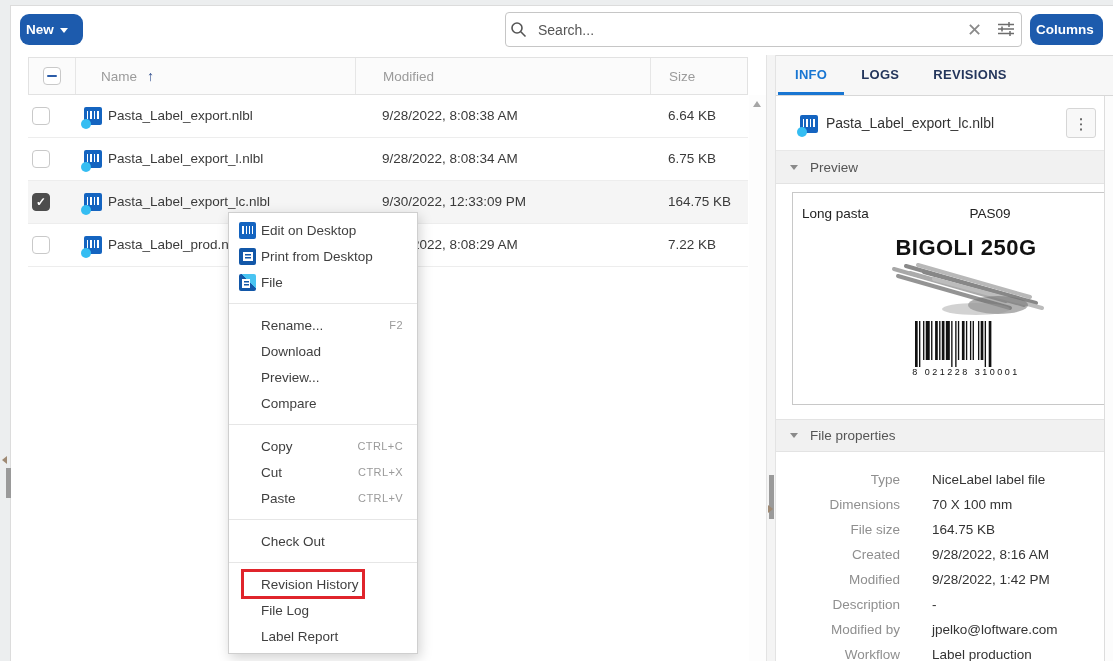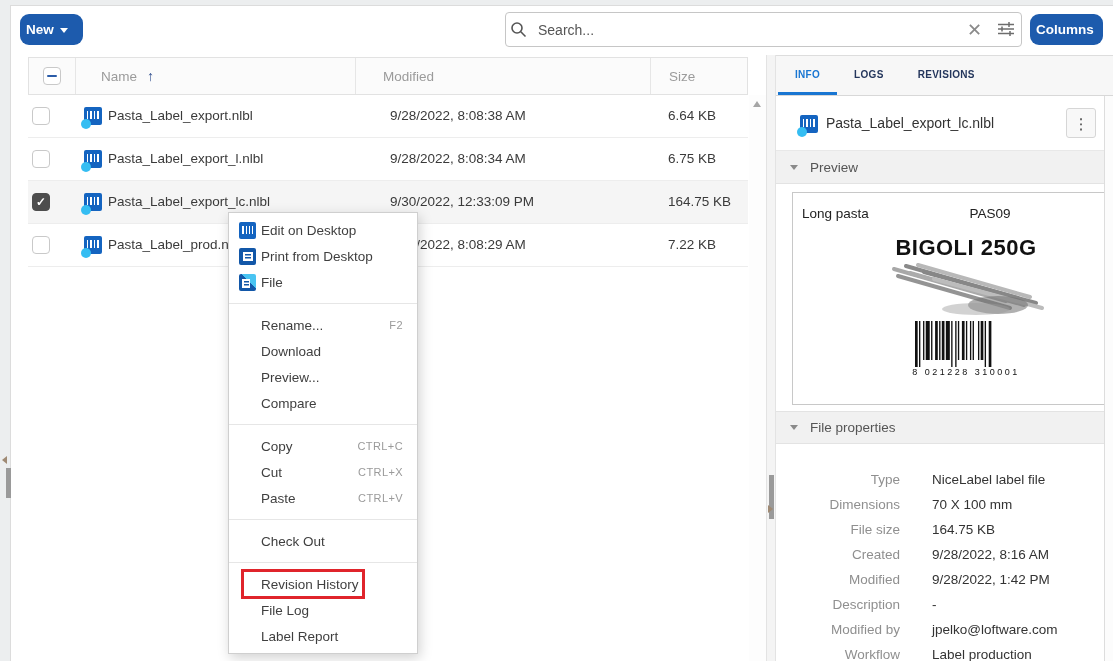--- a/index.html
+++ b/index.html
@@ -25,21 +25,21 @@
   .h-check{left:0;width:47px;border-right:1px solid #e6e6e6;justify-content:center;}
   .h-name{left:47px;width:280px;padding-left:25px;border-right:1px solid #e6e6e6;gap:10px;cursor:pointer;}
   .h-mod{left:327px;width:295px;padding-left:27px;border-right:1px solid #e6e6e6;cursor:pointer;}
   .h-size{left:622px;width:98px;padding-left:18px;cursor:pointer;}
   .sort-arrow{color:#2b4a8b;font-weight:bold;font-size:14px;}
 
   .rows{position:absolute;left:28px;top:95px;width:720px;}
   .frow{position:relative;height:43px;border-bottom:1px solid #ededed;font-size:13.5px;color:#3a3a3a;cursor:pointer;background:#fff;}
   .frow.selected{background:#f5f5f5;}
   .frow .cell{position:absolute;top:0;line-height:42px;white-space:nowrap;}
-  .c-name{left:80px;} .c-mod{left:354px;margin-left:8px;} .c-size{left:640px;}
+  .c-name{left:80px;} .c-mod{left:354px;} .c-size{left:640px;}
 
   .checkbox{position:absolute;left:4px;top:12px;width:18px;height:18px;border:1px solid #c9c9c9;border-radius:4px;background:#fff;cursor:pointer;display:flex;align-items:center;justify-content:center;}
   .checkbox.checked{background:#4d4d4d;border-color:#4d4d4d;color:#fff;font-size:12px;font-weight:bold;}
   .checkbox .minus{width:10px;height:2.5px;background:#2b5ca8;border-radius:1px;}
   .hdr-check{position:static;}
 
   .file-ic{position:absolute;left:56px;top:12px;width:18px;height:18px;background:#1464c0;border-radius:2px;}
   .file-ic .bars{position:absolute;left:3px;right:3px;top:4px;height:8px;
      background:repeating-linear-gradient(90deg,#fff 0 1.5px,rgba(0,0,0,0) 1.5px 3.5px);}
   .file-ic .dot{position:absolute;left:-3px;bottom:-4px;width:10px;height:10px;border-radius:50%;background:#35bdf2;}
@@ -50,31 +50,31 @@
   
   .splitter{position:absolute;left:766px;top:55px;width:10px;bottom:0;background:#f4f4f4;border-left:1px solid #e3e3e3;border-right:1px solid #e3e3e3;cursor:col-resize;}
   .splitter .thumb{position:absolute;left:2px;top:420px;width:5px;height:44px;background:#9a9a9a;}
   .splitter .arrow{position:absolute;left:1px;top:450px;width:0;height:0;border-top:4.5px solid transparent;border-bottom:4.5px solid transparent;border-left:5.5px solid #9f8a74;}
   .left-strip-thumb{position:absolute;left:6px;top:468px;width:5px;height:30px;background:#9a9a9a;}
   .left-strip-arrow{position:absolute;left:2px;top:456px;width:0;height:0;border-top:4.5px solid transparent;border-bottom:4.5px solid transparent;border-right:5.5px solid #9f8a74;}
 
   
   .panel{position:absolute;left:776px;top:55px;right:0;bottom:0;background:#fff;}
   .tabs{position:absolute;left:0;right:0;top:0;height:41px;background:#f7f7f7;border-top:1px solid #ddd;border-bottom:1px solid #d8d8d8;display:flex;padding-left:2px;}
-  .tab{padding:0 17px;line-height:38px;font-size:10px;font-weight:600;letter-spacing:.3px;color:#24365c;cursor:pointer;}
+  .tab{padding:0 17px;line-height:38px;font-size:13px;font-weight:600;letter-spacing:.3px;color:#24365c;cursor:pointer;}
   .tab.active{color:#1976d2;box-shadow:inset 0 -3px 0 #1976d2;}
 
   .file-head{position:absolute;left:0;right:0;top:41px;height:55px;border-bottom:1px solid #e8e8e8;background:#fff;}
   .file-head .file-ic{left:24px;top:19px;}
   .file-head .fname{position:absolute;left:50px;top:0;line-height:55px;font-size:14px;color:#333;}
   .kebab{position:absolute;right:17px;top:12px;width:30px;height:30px;border:1px solid #d6d6d6;border-radius:3px;background:#f8f8f8;color:#444;font-size:15px;line-height:28px;text-align:center;cursor:pointer;}
 
   .section-head{position:absolute;left:0;right:0;height:33px;background:#f1f1f1;border-bottom:1px solid #e3e3e3;display:flex;align-items:center;font-size:13.5px;color:#555;cursor:pointer;}
   .section-head.preview{top:96px;}
-  .section-head.props{top:356px;border-top:1px solid #e3e3e3;}
+  .section-head.props{top:364px;border-top:1px solid #e3e3e3;}
   .tri-down{width:0;height:0;border-left:4.5px solid transparent;border-right:4.5px solid transparent;border-top:5.5px solid #8a8a8a;margin:0 12px 0 14px;}
 
   .preview-body{position:absolute;left:0;right:0;top:129px;height:235px;background:#fff;}
   .label-box{position:absolute;left:16px;top:8px;width:348px;height:213px;border:1px solid #c8c8c8;background:#fff;overflow:hidden;}
   .lbl-top{display:flex;justify-content:space-between;padding:13px 12px 0 9px;font-size:13.5px;color:#222;}
   .lbl-product{text-align:center;font-size:22px;font-weight:bold;color:#111;margin-top:14px;letter-spacing:.5px;}
   .pasta{display:block;margin:2px auto 0;}
   .barcode-wrap{width:112px;margin:0 auto;text-align:center;}
   .barcode-wrap svg{display:block;}
   .bc-digits{font-size:9px;letter-spacing:2.5px;color:#111;margin-top:-1px;white-space:nowrap;}

